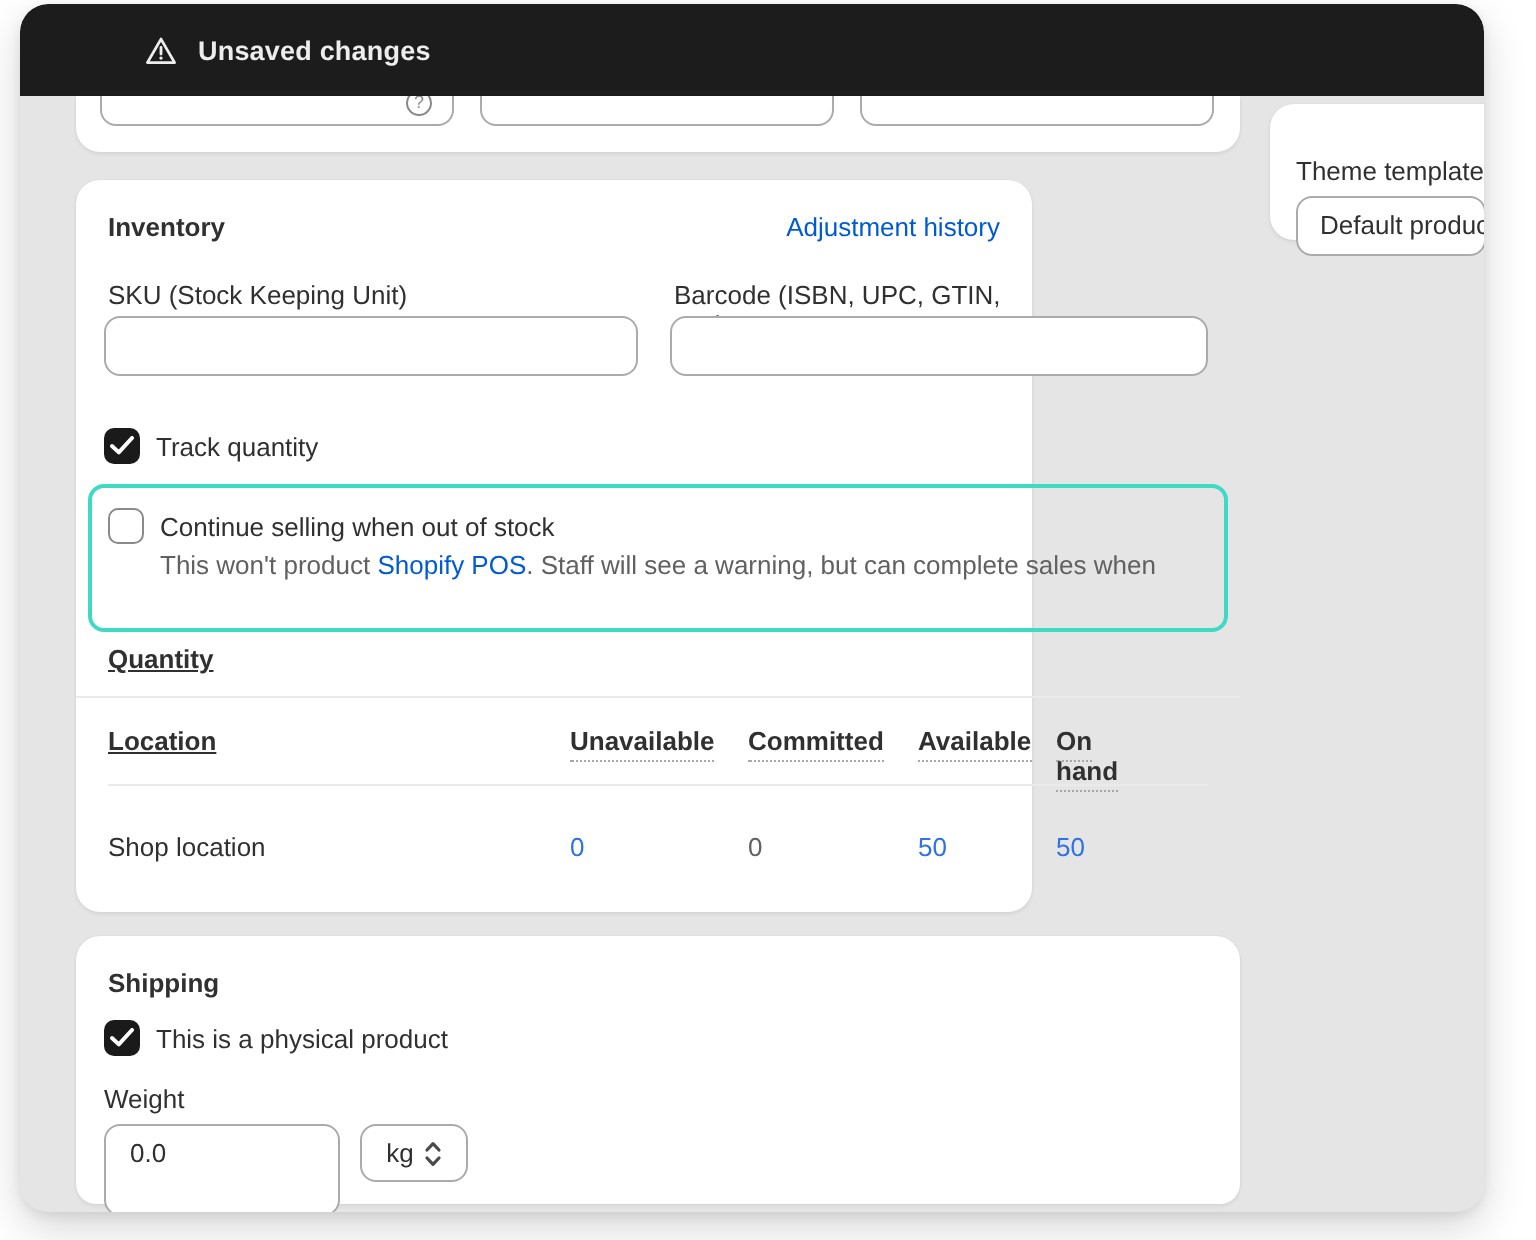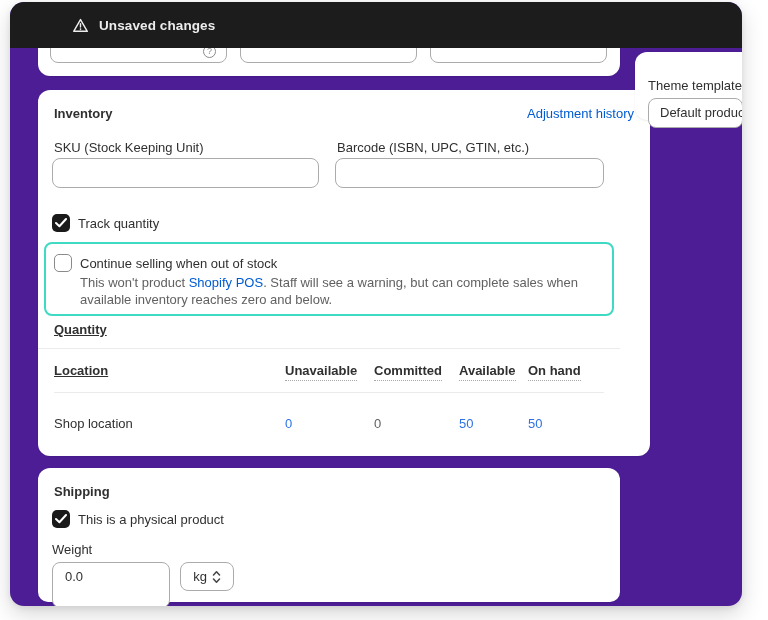--- a/index.html
+++ b/index.html
@@ -1,21 +1,21 @@
 <!DOCTYPE html>
 <html><head>
 <meta charset="utf-8">
 <style>
   * { margin:0; padding:0; box-sizing:border-box; }
   html,body { width:768px; height:620px; background:#ffffff; font-family:"Liberation Sans", sans-serif; }
   .stage { position:relative; width:768px; height:620px; overflow:hidden; }
 
   .panel {
     position:absolute; left:10px; top:2px; width:732px; height:604px;
-    background:#4c1d95; border-radius:14px; overflow:hidden;
+    background:#e5e5e5; border-radius:14px; overflow:hidden;
     box-shadow:0 8px 22px rgba(0,0,0,.16), 0 2px 6px rgba(0,0,0,.08);
   }
 
   
   .banner {
     position:absolute; left:0; top:0; width:732px; height:46px;
     background:#1c1c1c; border-radius:14px 14px 0 0;
     display:flex; align-items:center; padding-left:62px; gap:10px;
   }
   .banner-text { color:#ededed; font-size:13.5px; font-weight:bold; letter-spacing:.1px; }
@@ -33,21 +33,21 @@
   
   .pricing-card { left:28px; top:46px; width:582px; height:28px; border-radius:0 0 12px 12px; overflow:hidden; }
   .pricing-card .fieldbox { top:-17px; height:32px; }
   .q-icon {
     position:absolute; right:10px; bottom:4px; width:13px; height:13px;
     border:1.3px solid #8a8a8a; border-radius:50%;
     color:#8a8a8a; font-size:9px; line-height:11px; text-align:center;
   }
 
   
-  .inventory-card { left:28px; top:88px; width:612px; height:366px; }
+  .inventory-card { left:28px; top:88px; width:478px; height:366px; }
   .card-title { position:absolute; font-size:13px; font-weight:bold; color:#303030; }
   .link { color:#005bd3; font-size:13px; text-decoration:none; cursor:pointer; }
   .field-label { position:absolute; font-size:13px; color:#303030; }
   .checkbox { position:absolute; width:18px; height:18px; border-radius:5px; }
   .checkbox.checked { background:#1a1a1a; }
   .checkbox.unchecked { background:#fff; border:1.6px solid #8a8a8a; }
   .checkbox svg { position:absolute; left:3px; top:4px; }
   .cb-label { position:absolute; font-size:13px; color:#303030; }
 
   .highlight-box {
@@ -120,21 +120,21 @@
       <div class="checkbox checked" style="left:14px; top:124px;">
         <svg width="12" height="10" viewBox="0 0 12 10">
           <path d="M1 5 L4.4 8.2 L11 1" fill="none" stroke="#ffffff" stroke-width="2" stroke-linecap="round" stroke-linejoin="round"></path>
         </svg>
       </div>
       <div class="cb-label" style="left:40px; top:126px;">Track quantity</div>
 
       <div class="highlight-box">
         <div class="checkbox unchecked" style="left:8px; top:10px;"></div>
         <div class="cb-label" style="left:34px; top:12px;">Continue selling when out of stock</div>
-        <div class="help-text"><span>This won't product </span><a class="link">Shopify POS</a><span>. Staff will see a warning, but can complete sales when</span><br><span>available inventory reaches zero and below.</span></div>
+        <div class="help-text"><span>This won't product </span><a class="link">Shopify POS</a><span>. Staff will see a warning, but can complete sales when</span><br></div>
       </div>
 
       <div class="card-title" style="left:16px; top:232px;text-decoration:underline;">Quantity</div>
 
       <div class="divider-full" style="top:258px;"></div>
 
       <div class="th" style="left:16px; top:273px;text-decoration:underline;"><span>Location</span></div>
       <div class="th" style="left:247px; top:273px;"><span class="dotted">Unavailable</span></div>
       <div class="th" style="left:336px; top:273px;"><span class="dotted">Committed</span></div>
       <div class="th" style="left:421px; top:273px;"><span class="dotted">Available</span></div>

